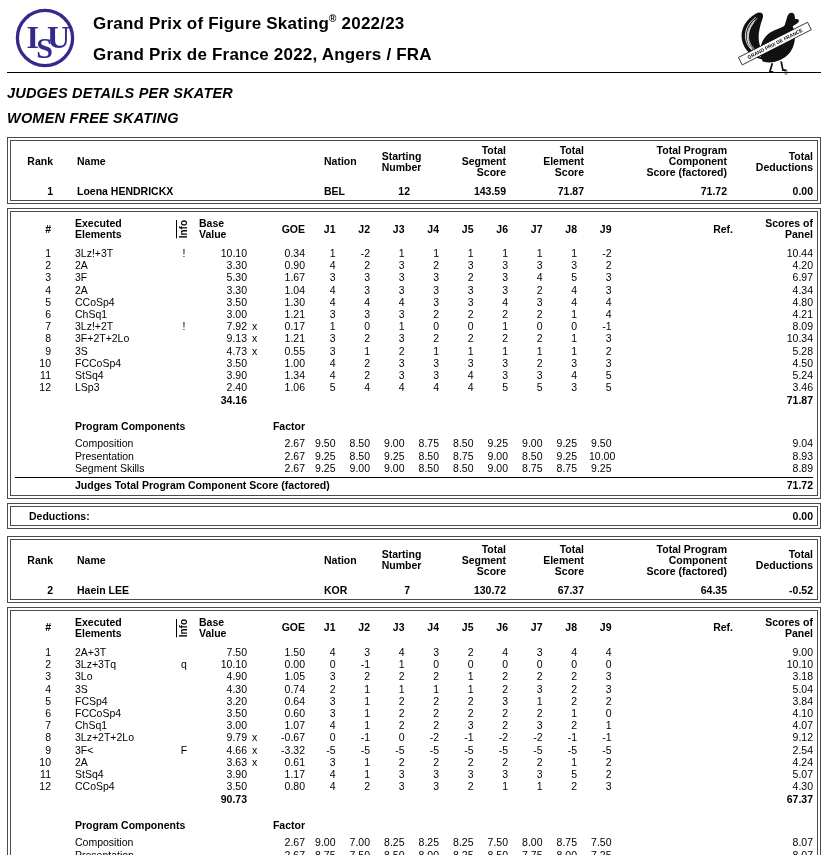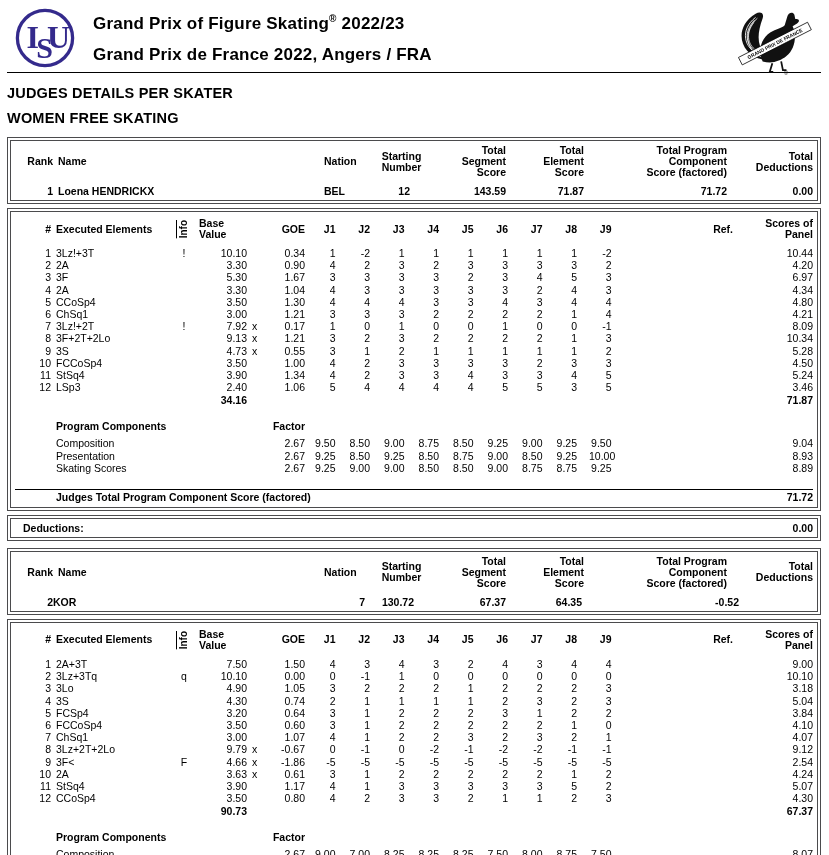--- a/index.html
+++ b/index.html
@@ -19,61 +19,61 @@
   
   .masthead { display:flex; align-items:flex-start; padding-top:7px; height:68px; }
   .isu-logo { width:62px; height:62px; margin-left:7px; flex:none; }
   .titles { margin-left:17px; flex:1; }
   .title-line { font-size:17px; font-weight:bold; letter-spacing:0.2px; }
   .title-line.first { margin-top:6px; }
   .title-line.second { margin-top:11px; }
   .title-line sup { font-size:10px; vertical-align:super; }
   .event-logo { width:92px; height:74px; flex:none; margin-top:-2px; }
   .rule { border:none; border-top:1.6px solid #000; margin:4px 0 12px 0; }
-  .doc-heading { font-size:14.5px; font-weight:bold; letter-spacing:0.2px; }
+  .doc-heading { font-size:14.5px; font-weight:bold; letter-spacing:0.2px;font-style:italic; }
   .doc-heading + .doc-heading { margin-top:9px; }
   .doc-heading.last { margin-bottom:11px; }
 
   
   .box { border:1px solid #4b4b4d; padding:2px; background:#fff; }
   .box-inner { border:1px solid #4b4b4d; padding:2px 4px; }
   .skater-block { margin-bottom:7px; }
   .details-box { margin-top:4px; }
   .deduct-box { margin-top:4px; }
 
   
   .sumgrid { display:grid; grid-template-columns:38px 271px 55px 45px 92px 78px 145px 74px; }
   .sumhead { align-items:center; line-height:11px; padding-top:2px; }
   .sumrow  { margin-top:7px; margin-bottom:1px; line-height:12px; }
   .pr10 { padding-right:10px; }
   .pr12 { padding-right:12px;margin-left:28px; }
   .pr14 { padding-right:14px; }
-  .pl10 { padding-left:5px; }
+  .pl10 { padding-left:24px; }
 
   
   .dg { display:grid; grid-template-columns:36px 120px 26px 50px 18px 48px repeat(9,34.5px) 1fr 70px; }
   .dethead { min-height:30px; align-items:center; line-height:11px; margin-bottom:3px; }
   .info-rot {
     writing-mode:vertical-rl; transform:rotate(180deg);
     justify-self:center; align-self:center;
     font-size:10px; font-weight:bold; text-decoration:overline; line-height:10px;
   }
   .elrow { line-height:12.2px; }
   .bv-head { padding-left:2px; }
   .goe { padding-right:8px; }
   .jc  { padding-right:12px; }
   .totrow { line-height:13px; margin-top:1px; }
   .spacer9 { height:9px; }
   .pchead { line-height:13px; margin-top:4px; margin-bottom:4px; }
   .comprow { line-height:12.5px; }
-  .jtotal { border-top:1px solid #000; margin-top:14px; line-height:14px; padding-bottom:1px; }
+  .jtotal { border-top:1px solid #000; margin-top:2px; line-height:14px; padding-bottom:1px; }
 
   
   .dedrow { display:flex; line-height:14px; }
-  .ded-label  { margin-left:8px; width:86px; }
+  .ded-label  { margin-left:14px; width:86px; }
   .ded-detail { width:145px; }
   .ded-value  { width:46px; text-align:right; }
   .ded-count  { padding-left:10px; }
   .ded-fill   { flex:1; }
   .ded-total  { text-align:right; }
 </style>
 </head>
 <body>
 
 <div class="masthead">
@@ -448,21 +448,21 @@
           <div class="r jc" style="grid-column:10">8.50</div>
           <div class="r jc" style="grid-column:11">8.75</div>
           <div class="r jc" style="grid-column:12">9.00</div>
           <div class="r jc" style="grid-column:13">8.50</div>
           <div class="r jc" style="grid-column:14">9.25</div>
           <div class="r jc" style="grid-column:15">10.00</div>
           <div class="r" style="grid-column:17">8.93</div>
         </div>
 
         <div class="dg comprow">
-          <div class="l pl10" style="grid-column:2 / span 3">Skating Scores</div>
+          <div class="l pl10" style="grid-column:2 / span 3">Segment Skills</div>
           <div class="r goe" style="grid-column:6">2.67</div>
           <div class="r jc" style="grid-column:7">9.25</div>
           <div class="r jc" style="grid-column:8">9.00</div>
           <div class="r jc" style="grid-column:9">9.00</div>
           <div class="r jc" style="grid-column:10">8.50</div>
           <div class="r jc" style="grid-column:11">8.50</div>
           <div class="r jc" style="grid-column:12">9.00</div>
           <div class="r jc" style="grid-column:13">8.75</div>
           <div class="r jc" style="grid-column:14">8.75</div>
           <div class="r jc" style="grid-column:15">9.25</div>
@@ -508,20 +508,21 @@
         <div class="r pre pr10">Total
 Element
 Score</div>
         <div class="r pre pr12">Total Program Component
 Score (factored)</div>
         <div class="r pre">Total
 Deductions</div>
       </div>
       <div class="sumgrid sumrow b">
         <div class="r">2</div>
+        <div class="l pl10">Haein LEE</div>
         <div class="l">KOR</div>
         <div class="r pr14">7</div>
         <div class="r pr10">130.72</div>
         <div class="r pr10">67.37</div>
         <div class="r pr12">64.35</div>
         <div class="r">-0.52</div>
       </div>
     </div>
       </div>
 
@@ -710,21 +711,21 @@
           <div></div>
           <div class="r">9.12</div>
         </div>
 
         <div class="dg elrow">
           <div class="r">9</div>
           <div class="l pl10">3F&lt;</div>
           <div class="c">F</div>
           <div class="r">4.66</div>
           <div class="l" style="padding-left:5px">x</div>
-          <div class="r goe">-1.86</div>
+          <div class="r goe">-3.32</div>
           <div class="r jc">-5</div>
           <div class="r jc">-5</div>
           <div class="r jc">-5</div>
           <div class="r jc">-5</div>
           <div class="r jc">-5</div>
           <div class="r jc">-5</div>
           <div class="r jc">-5</div>
           <div class="r jc">-5</div>
           <div class="r jc">-5</div>
           <div></div>

